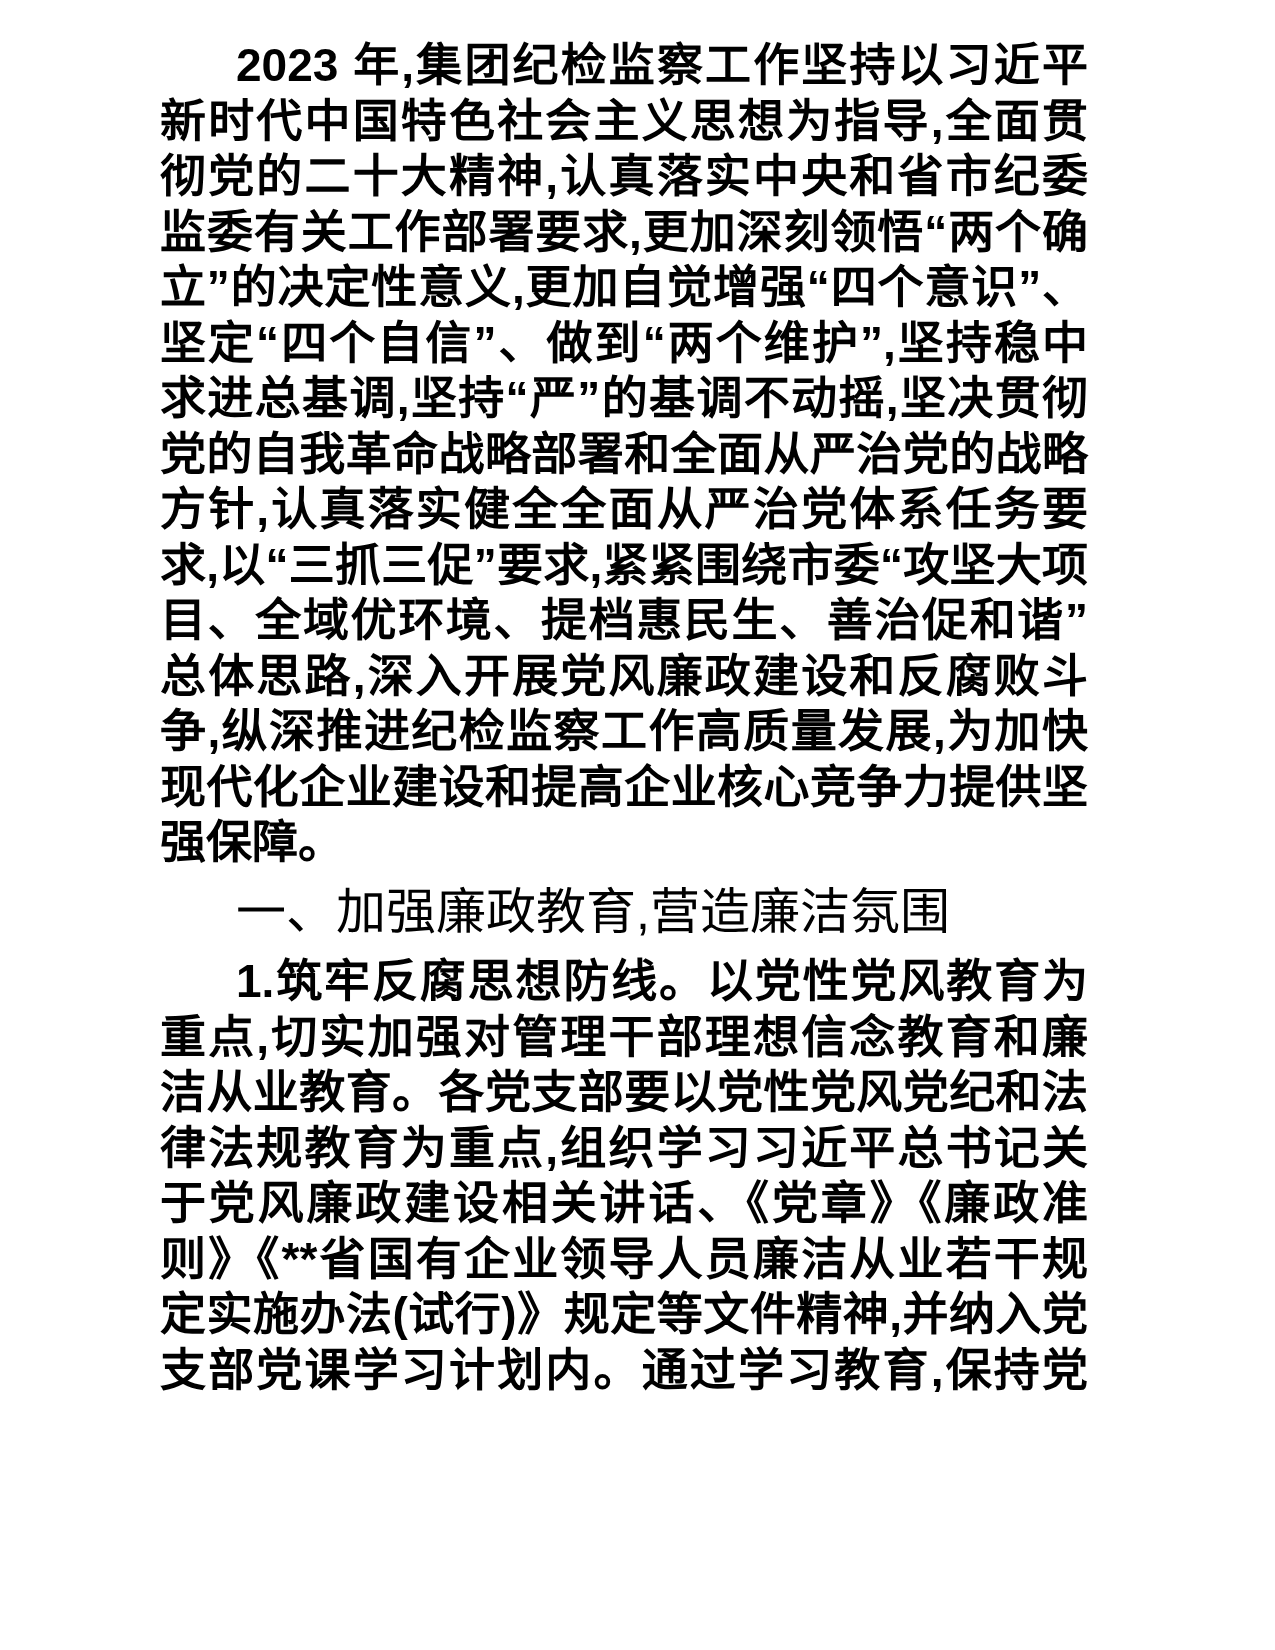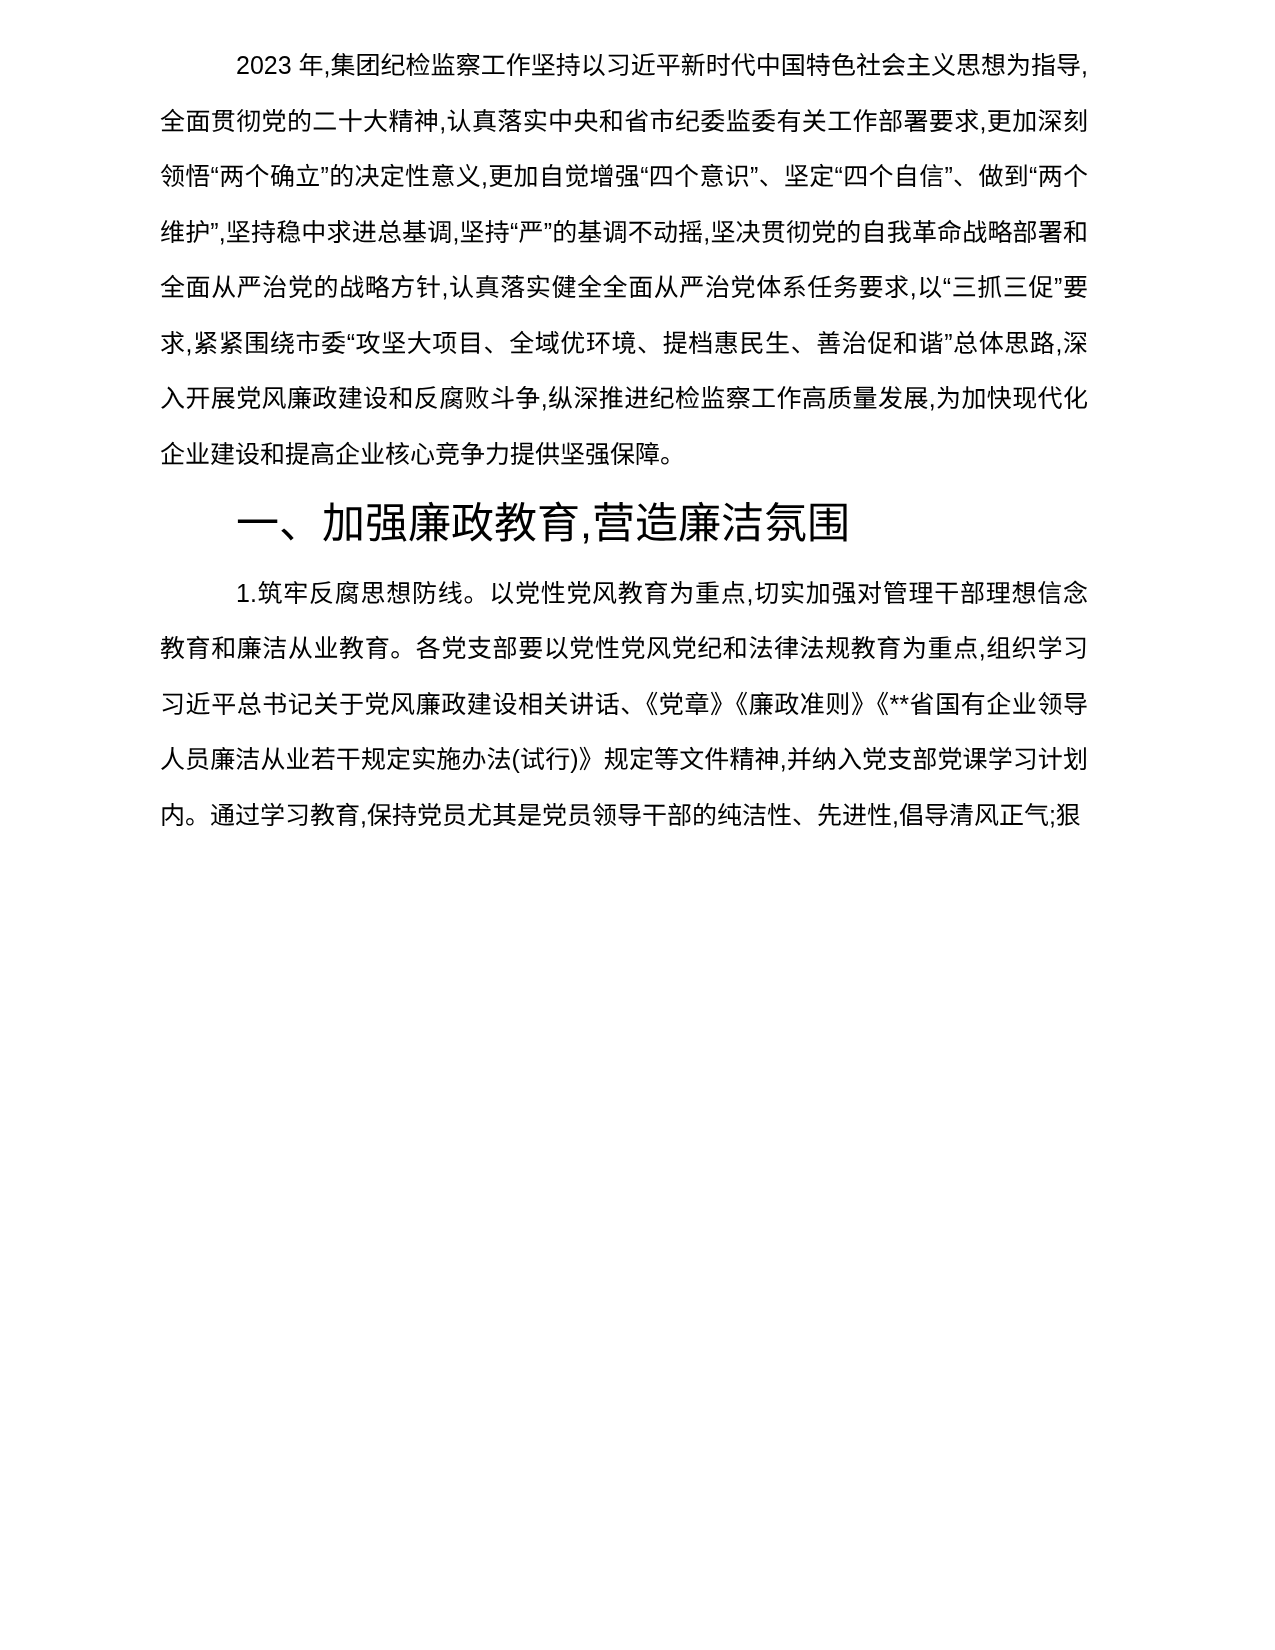--- a/index.html
+++ b/index.html
@@ -36,22 +36,22 @@
     text-align: center;
     letter-spacing: 0.5px;
     padding-top: 208px;
     white-space: nowrap;
   }
 
   .para {
     margin: 0;
     padding: 0;
     font-family: "Liberation Sans", "DejaVu Sans", sans-serif;
-    font-weight: 400;
-    font-size: 25px;
+    font-weight: 700;
+    font-size: 46px;
     line-height: 55.5px;
     color: #000000;
     text-align: justify;
     text-justify: inter-ideograph;
     text-indent: 76px;
     letter-spacing: 0px;
     word-break: break-all;
   }
 
   .para.lead {
@@ -61,21 +61,21 @@
   .para.gap {
     margin-top: 14px;
   }
 
   .section-heading {
     margin: 0;
     margin-top: 14px;
     padding: 0;
     font-family: "Liberation Sans", "DejaVu Sans", sans-serif;
     font-weight: 400;
-    font-size: 43px;
+    font-size: 50px;
     line-height: 55.5px;
     color: #000000;
     text-indent: 76px;
     text-align: left;
   }
 
   
   .clip-mask {
     position: absolute;
     left: 0;

